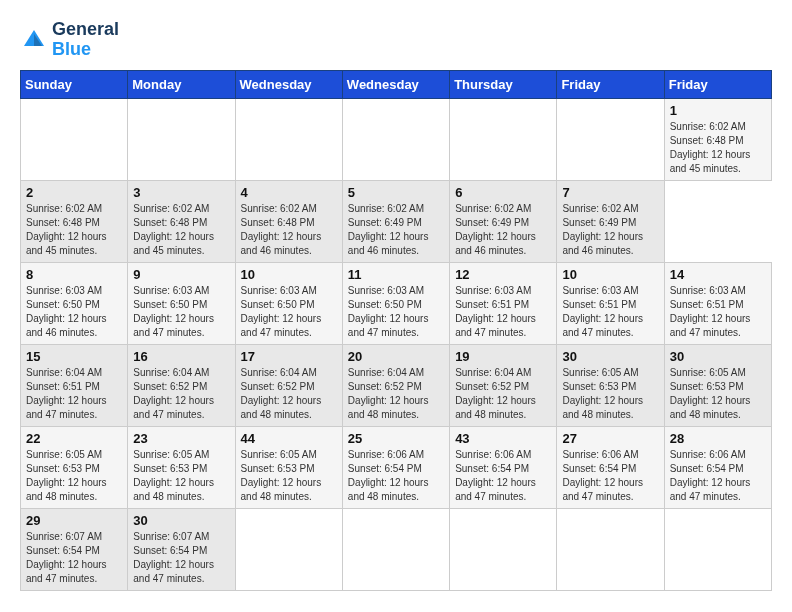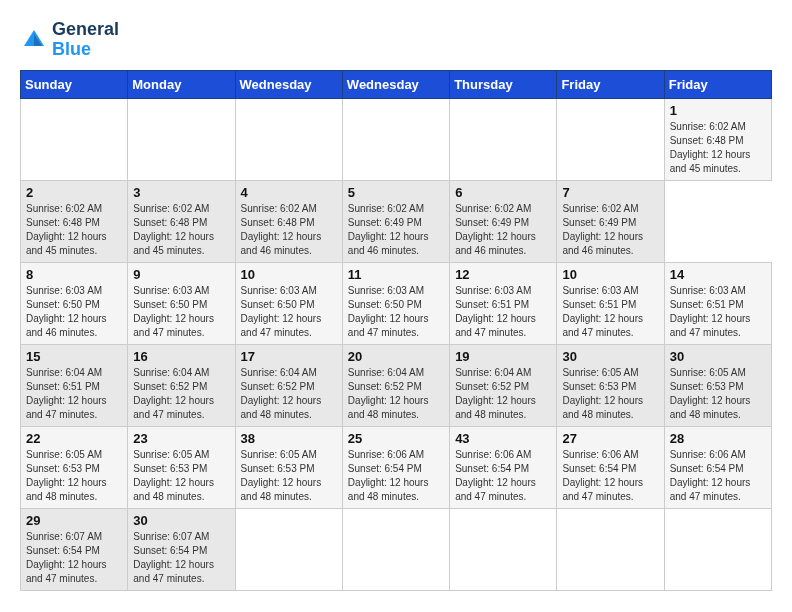--- a/index.html
+++ b/index.html
@@ -174,21 +174,21 @@
         <td><span class="day-num">30</span>
           <span class="day-info">Sunrise: 6:05 AM<br>Sunset: 6:53 PM<br>Daylight: 12 hours and 48 minutes.</span></td>
         <td><span class="day-num">30</span>
           <span class="day-info">Sunrise: 6:05 AM<br>Sunset: 6:53 PM<br>Daylight: 12 hours and 48 minutes.</span></td>
       </tr>
       <tr>
         <td><span class="day-num">22</span>
           <span class="day-info">Sunrise: 6:05 AM<br>Sunset: 6:53 PM<br>Daylight: 12 hours and 48 minutes.</span></td>
         <td><span class="day-num">23</span>
           <span class="day-info">Sunrise: 6:05 AM<br>Sunset: 6:53 PM<br>Daylight: 12 hours and 48 minutes.</span></td>
-        <td><span class="day-num">38</span>
+        <td><span class="day-num">44</span>
           <span class="day-info">Sunrise: 6:05 AM<br>Sunset: 6:53 PM<br>Daylight: 12 hours and 48 minutes.</span></td>
         <td><span class="day-num">25</span>
           <span class="day-info">Sunrise: 6:06 AM<br>Sunset: 6:54 PM<br>Daylight: 12 hours and 48 minutes.</span></td>
         <td><span class="day-num">43</span>
           <span class="day-info">Sunrise: 6:06 AM<br>Sunset: 6:54 PM<br>Daylight: 12 hours and 47 minutes.</span></td>
         <td><span class="day-num">27</span>
           <span class="day-info">Sunrise: 6:06 AM<br>Sunset: 6:54 PM<br>Daylight: 12 hours and 47 minutes.</span></td>
         <td><span class="day-num">28</span>
           <span class="day-info">Sunrise: 6:06 AM<br>Sunset: 6:54 PM<br>Daylight: 12 hours and 47 minutes.</span></td>
       </tr>

